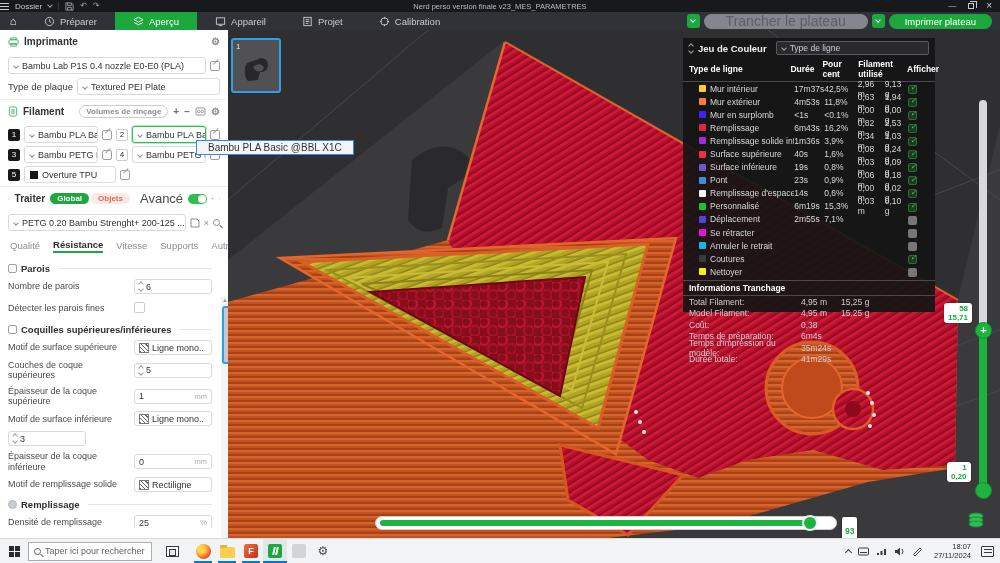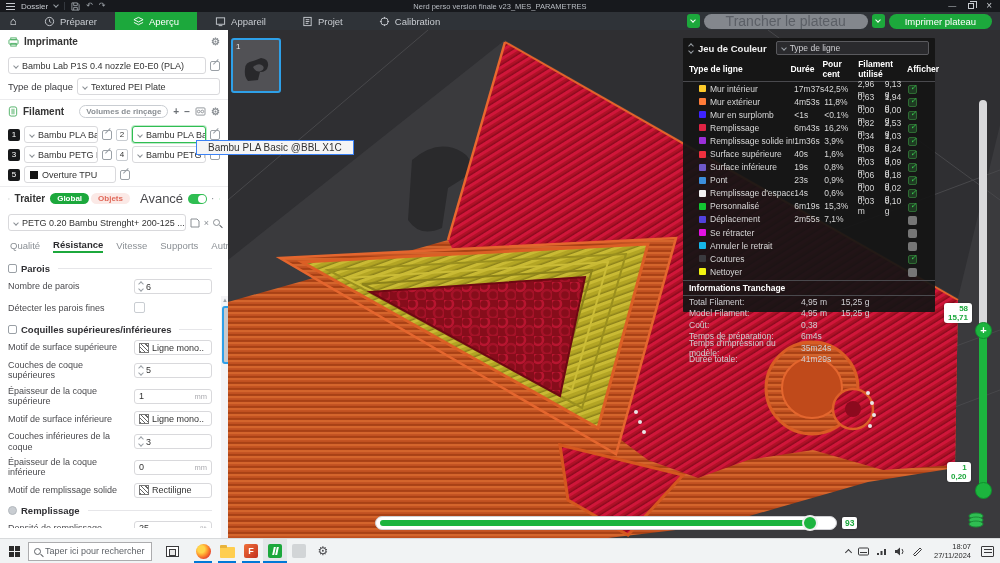--- a/index.html
+++ b/index.html
@@ -1,21 +1,21 @@
 <!DOCTYPE html>
 <html><head>
 <meta charset="utf-8">
 <style>
   html,body{margin:0;padding:0;background:#222;}
   *{box-sizing:border-box;font-family:"Liberation Sans",sans-serif;}
   #app{position:relative;width:1000px;height:563px;overflow:hidden;background:#38383B;font-family:"Liberation Sans",sans-serif;}
 
   
   .titlebar{position:absolute;left:0;top:0;width:1000px;height:12px;background:#17191D;display:flex;align-items:center;color:#C7CBD0;font-size:8px;}
-  .tb-left{display:flex;align-items:center;gap:6px;padding-left:6px;}
+  .tb-left{display:flex;align-items:center;gap:6px;}
   .burger{display:inline-block;width:9px;height:7px;border-top:1px solid #C7CBD0;border-bottom:1px solid #C7CBD0;position:relative;}
   .burger::after{content:"";position:absolute;left:0;top:2px;width:9px;border-top:1px solid #C7CBD0;}
   .chevD{display:inline-block;width:4px;height:4px;border-left:1px solid #9aa0a6;border-bottom:1px solid #9aa0a6;transform:rotate(-45deg);margin-top:-2px;}
   .tb-sep{width:1px;height:8px;background:#34383E;}
   .tb-ico{color:#9aa0a6;font-size:8px;line-height:1;}
   .tb-title{position:absolute;left:0;right:0;text-align:center;font-size:7.5px;color:#B9BDC3;pointer-events:none;}
   .tb-win{margin-left:auto;display:flex;align-items:center;gap:12px;padding-right:8px;z-index:2;}
   .win-restore{display:inline-block;width:6px;height:6px;border:1px solid #C7CBD0;position:relative;}
   .win-restore::after{content:"";position:absolute;left:1px;top:-3px;width:6px;height:6px;border-top:1px solid #C7CBD0;border-right:1px solid #C7CBD0;}
 
@@ -109,21 +109,21 @@
   .collapse-ico i.d{transform:rotate(-45deg);}
 
   
   .vtrack{position:absolute;left:751px;top:70px;width:8px;height:397px;background:#D9D9DB;border-radius:4px;}
   .vfill{position:absolute;left:751px;top:300px;width:8px;height:160px;background:#1CB43E;}
   .vhandle{position:absolute;width:17px;height:17px;border-radius:50%;background:#1CB43E;border:1px solid #0F8F2C;color:#fff;font-size:11px;line-height:15px;text-align:center;font-weight:bold;}
   .vlabel{position:absolute;background:#fff;border-radius:3px;color:#1CA83C;font-size:8px;font-weight:bold;text-align:right;padding:1px 4px;line-height:1.15;box-shadow:0 0 2px rgba(0,0,0,.4);}
   .hslider{position:absolute;left:147px;top:486px;width:462px;height:14px;background:#fff;border:1px solid #CFCFD3;border-radius:7px;}
   .hfill{position:absolute;left:4px;top:3px;height:6px;width:430px;background:#1CB43E;border-radius:3px;}
   .hhandle{position:absolute;left:426px;top:-2px;width:16px;height:16px;border-radius:50%;background:#1CB43E;border:2px solid #EFEFEF;}
-  .hlabel{position:absolute;left:614px;top:487px;background:#fff;border-radius:2px;color:#1CA83C;font-size:8.5px;font-weight:bold;padding:0 3px;line-height:12px;box-shadow:0 0 2px rgba(0,0,0,.4);}
+  .hlabel{position:absolute;left:614px;top:487px;background:#fff;border-radius:2px;color:#1CA83C;font-size:8.5px;font-weight:bold;padding:8px 3px;line-height:12px;box-shadow:0 0 2px rgba(0,0,0,.4);}
 
   
   .taskbar{position:absolute;left:0;top:538px;width:1000px;height:25px;background:#F1F3F4;border-top:1px solid #D8DADC;display:flex;align-items:center;font-size:9px;color:#333;}
   .start{width:28px;display:flex;justify-content:center;}
   .winlogo{display:grid;grid-template-columns:5px 5px;grid-template-rows:5px 5px;gap:1px;}
   .winlogo i{background:#2B2B2B;}
   .search{width:124px;height:19px;background:#fff;border:1px solid #ACACAE;display:flex;align-items:center;gap:4px;padding:0 5px;color:#5F6368;}
   .lens{width:7px;height:7px;border:1px solid #5F6368;border-radius:50%;position:relative;flex:none;}
   .lens::after{content:"";position:absolute;left:5px;top:6px;width:4px;border-top:1px solid #5F6368;transform:rotate(45deg);}
   .tv-ico{width:13px;height:11px;border:1px solid #3A3A3C;margin:0 12px 0 14px;position:relative;background:#fff;}
@@ -392,21 +392,20 @@
           </div>
       </div>
       <div class="srow">
         <span class="slabel">Motif de surface inférieure</span>
         <div class="ctl input">
             <span class="hatch"></span>
             <span>Ligne mono..</span>
           </div>
       </div>
       <div class="srow">
-        <span class="slabel">Couches inférieures de la coque</span>
         <div class="ctl input">
             <span class="spinner">
               <i class="up"></i>
               <i class="dn"></i>
             </span>
             <span>3</span>
           </div>
       </div>
       <div class="srow">
         <span class="slabel">Épaisseur de la coque inférieure</span>

